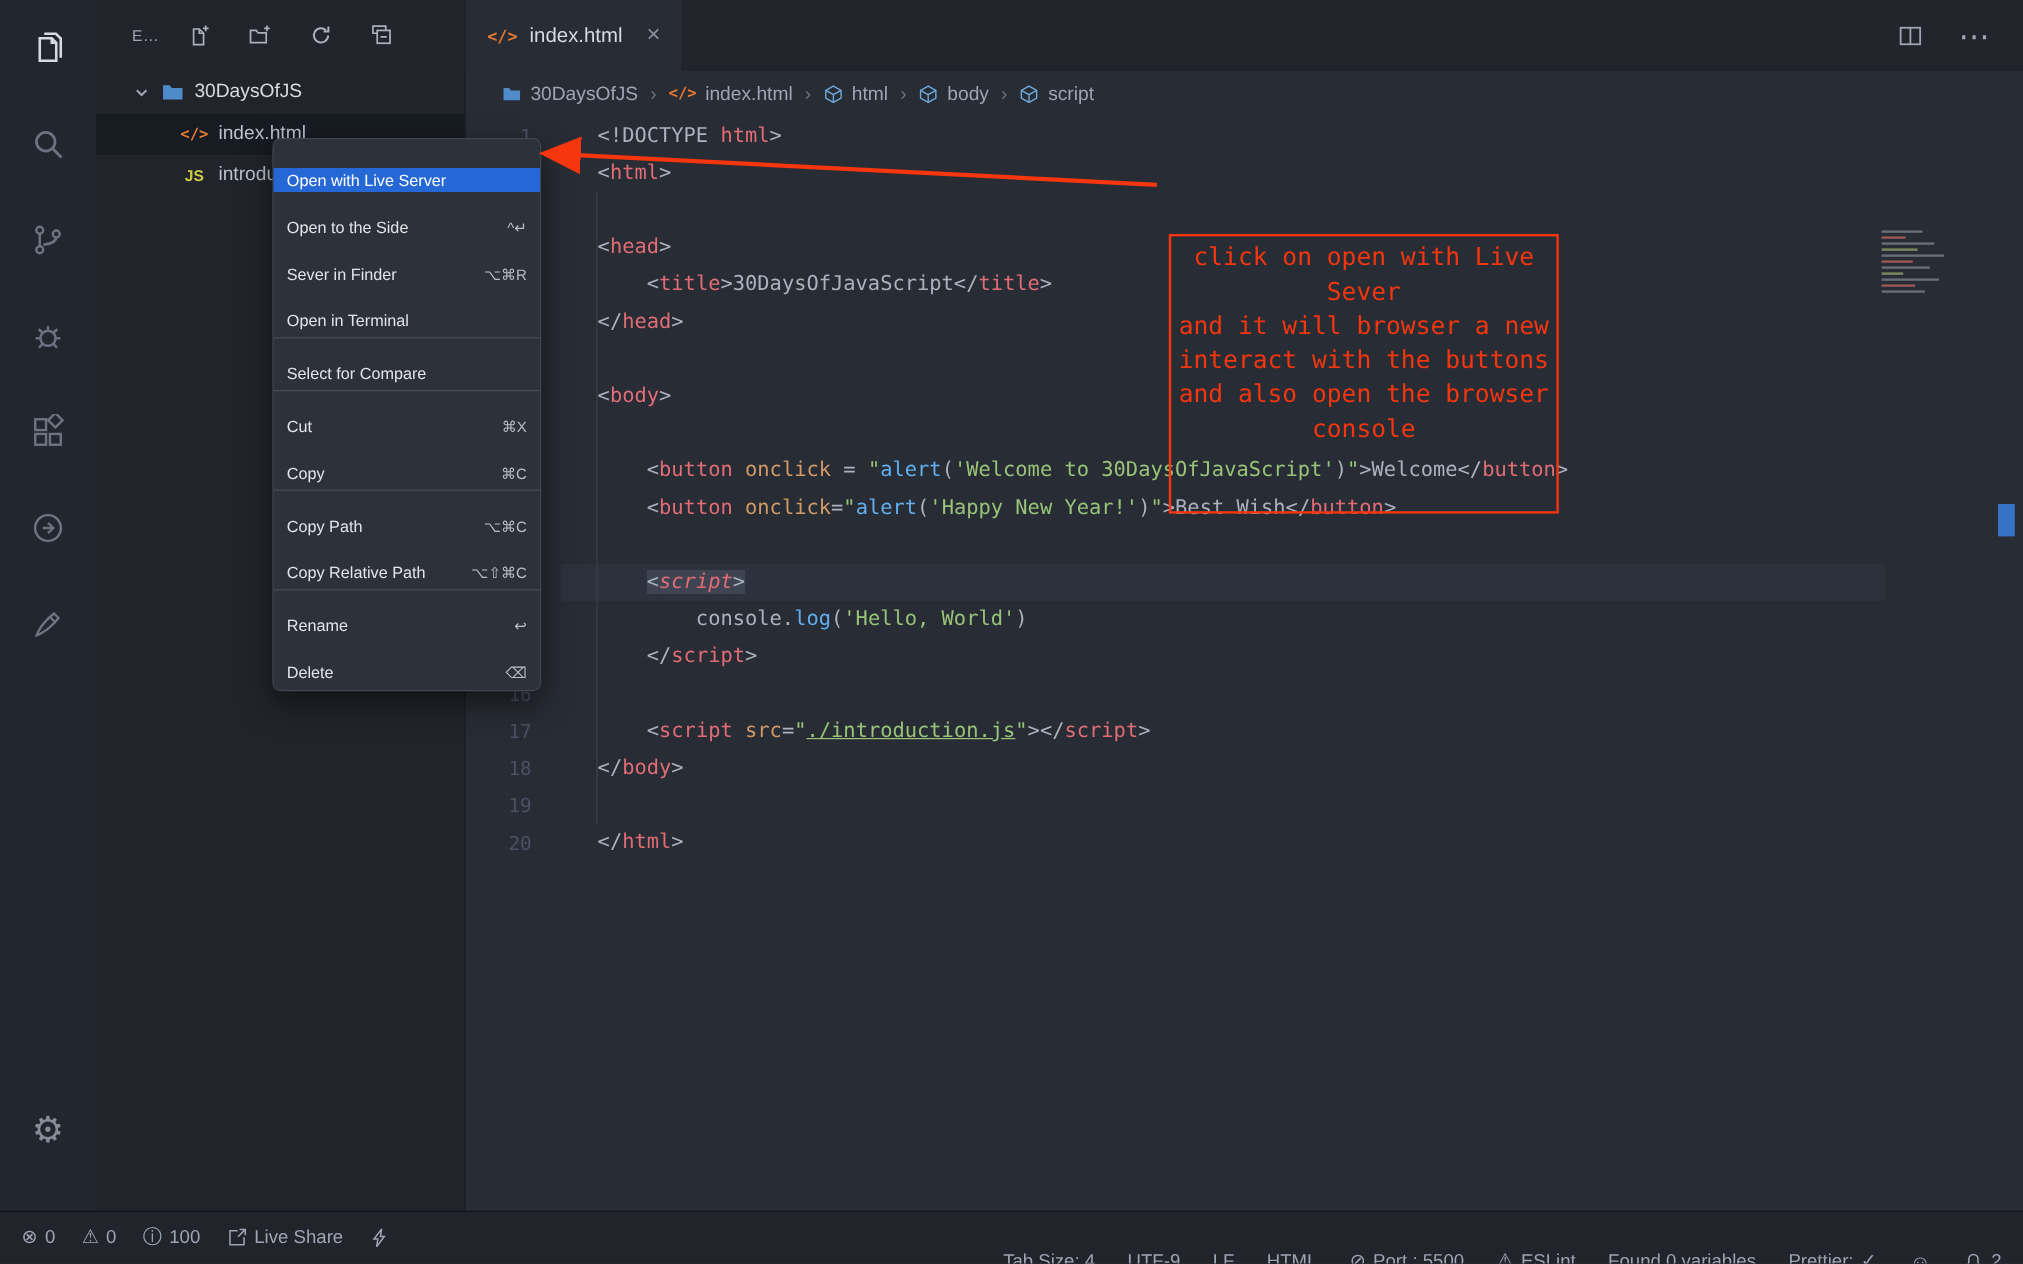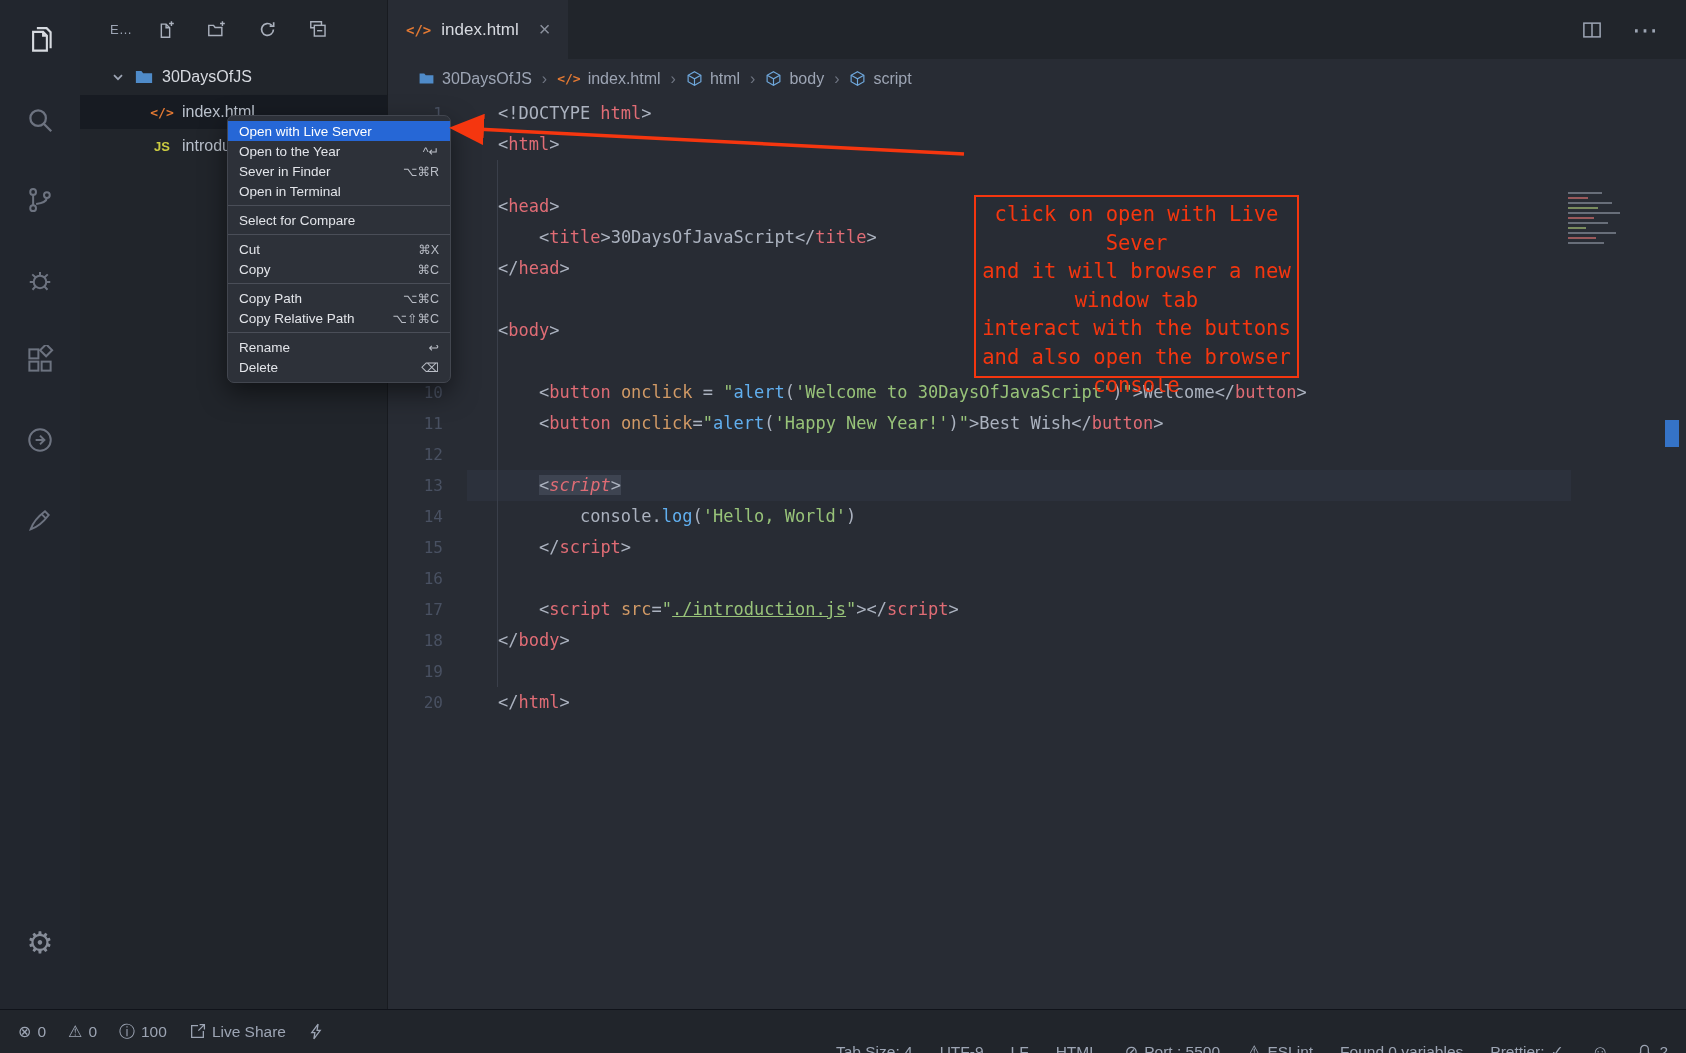--- a/index.html
+++ b/index.html
@@ -59,32 +59,32 @@
   .m { background:var(--match,#3e4451); }
   .tk-pun { color:var(--pun,#abb2bf);margin-top:18px; }
   .tk-tag { color:var(--tag,#e06c75); }
   .tk-attr { color:var(--attr,#d19a66); }
   .tk-str { color:var(--str,#98c379); }
   .tk-fn  { color:var(--fn,#61afef); }
   .tk-txt { color:var(--txt,#abb2bf); }
   .tk-link { color:var(--str,#98c379); text-decoration:underline; }
   .indent-guide { position:absolute; left:109px; top:62px; width:1px; height:527px; background:#3a3f4a; }
 
-  .annotation { position:absolute; left:586px; top:97px; width:325px; height:183px;
+  .annotation { position:absolute; left:586px; top:97px; width:325px; height:233px;
     border:2.5px solid var(--annotation,#f5360f); color:var(--annotation,#f5360f);
     font-size:20.5px; line-height:28.5px; text-align:center; padding-top:3px; z-index:8; }
 
   .minimap { position:absolute; right:28px; top:92px; width:92px; height:60px; opacity:.9; cursor:pointer; }
   .scroll-marker { position:absolute; right:7px; top:322px; width:14px; height:27px; background:var(--accent_blue,#3573c7); }
 
   
   .context-menu { position:absolute; left:227px; top:115px; width:224px; background:var(--bg_menu,#2d3139);
     border:1px solid #42464f; border-radius:7px; padding:5px 0; box-shadow:0 10px 26px rgba(0,0,0,.5);
     z-index:50; font-size:13.5px; color:var(--menu_fg,#e2e4e9); }
-  .menu-item { height:20px; display:flex; align-items:center; padding:0 11px; cursor:pointer; }
+  .menu-item { height:20px; display:flex; align-items:center; padding:0 11px; cursor:pointer;margin-top:19px; }
   .menu-item.hl { background:var(--menu_highlight,#2667d6); color:#fff; }
   .mi-key { margin-left:auto; color:#b9bdc6; font-size:12.5px; }
   .menu-item.hl .mi-key { color:#e8ecf5; }
   .menu-sep { height:1px; background:#4a4e58; margin:4px 0; }
 
   
   .status-bar { position:absolute; left:0; bottom:0; width:1686px; height:44px; background:var(--bg_statusbar,#21252b);
     border-top:1px solid #10131a; display:flex; align-items:center; padding:0 18px;
     color:var(--statusbar_fg,#9da5b4); font-size:15.5px; z-index:6; }
   .sb-group { display:flex; align-items:center; gap:22px; }
@@ -366,21 +366,20 @@
         <div class="code-line">
           <span class="gutter">20</span>
           <span class="code-text"><span class="tk-pun">&lt;/</span><span class="tk-tag">html</span><span class="tk-pun">&gt;</span></span>
         </div>
       </div>
 
     <div class="annotation">
       <div>
           <div class="ann-line">click on open with Live Sever</div>
           <div class="ann-line">and it will browser a new</div>
-          <div class="ann-line">window tab</div>
           <div class="ann-line">interact with the buttons</div>
           <div class="ann-line">and also open the browser</div>
           <div class="ann-line">console</div>
         </div>
     </div>
 
     <svg class="minimap" viewBox="0 0 92 60">
       <rect x="2" y="2" width="34" height="2" fill="#8f96a3" opacity=".7"></rect>
       <rect x="2" y="7" width="20" height="2" fill="#c66a6a" opacity=".8"></rect>
       <rect x="2" y="12" width="44" height="2" fill="#8f96a3" opacity=".7"></rect>
@@ -396,21 +395,21 @@
     <div class="scroll-marker"></div>
   </div>
 </div>
 
 <div class="context-menu">
     <div class="menu-item hl">
       <span class="mi-label">Open with Live Server</span>
       <span class="mi-key"></span>
     </div>
     <div class="menu-item">
-      <span class="mi-label">Open to the Year</span>
+      <span class="mi-label">Open to the Side</span>
       <span class="mi-key">^↵</span>
     </div>
     <div class="menu-item">
       <span class="mi-label">Sever in Finder</span>
       <span class="mi-key">⌥⌘R</span>
     </div>
     <div class="menu-item">
       <span class="mi-label">Open in Terminal</span>
       <span class="mi-key"></span>
     </div>

